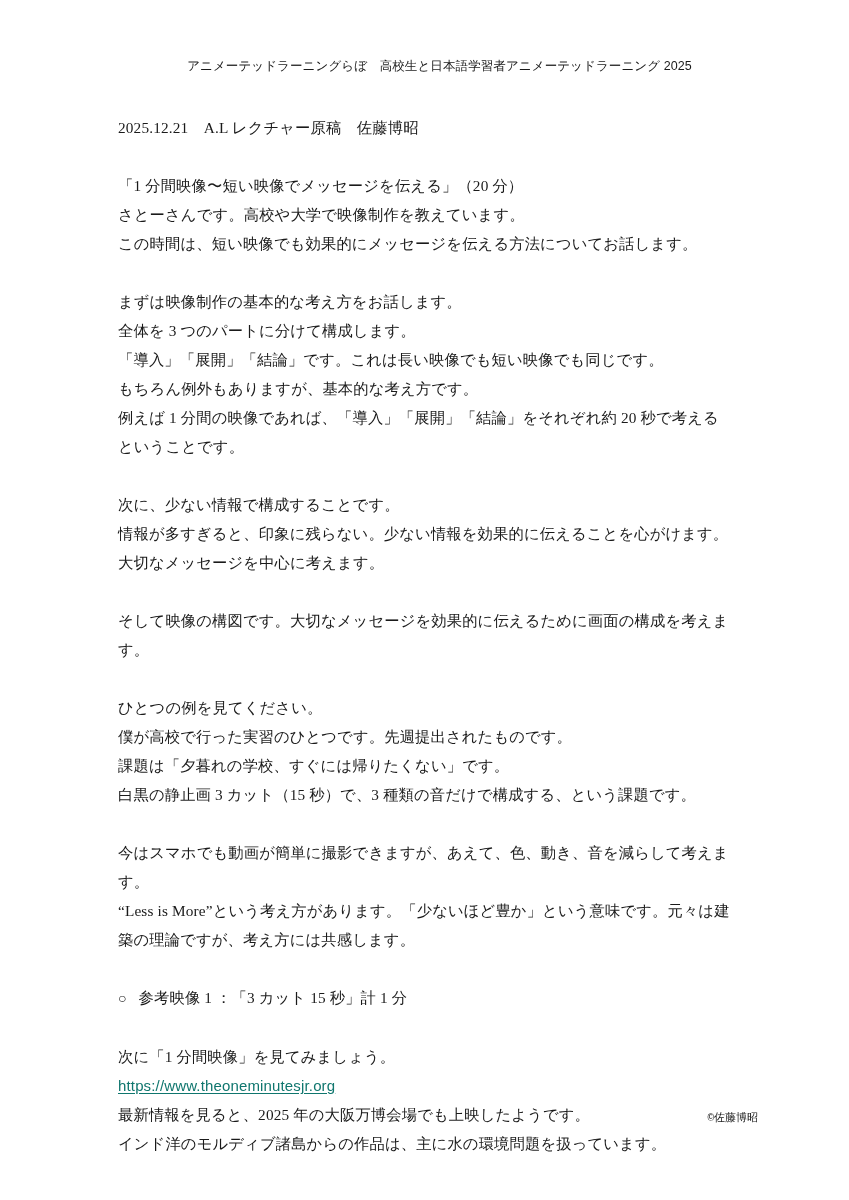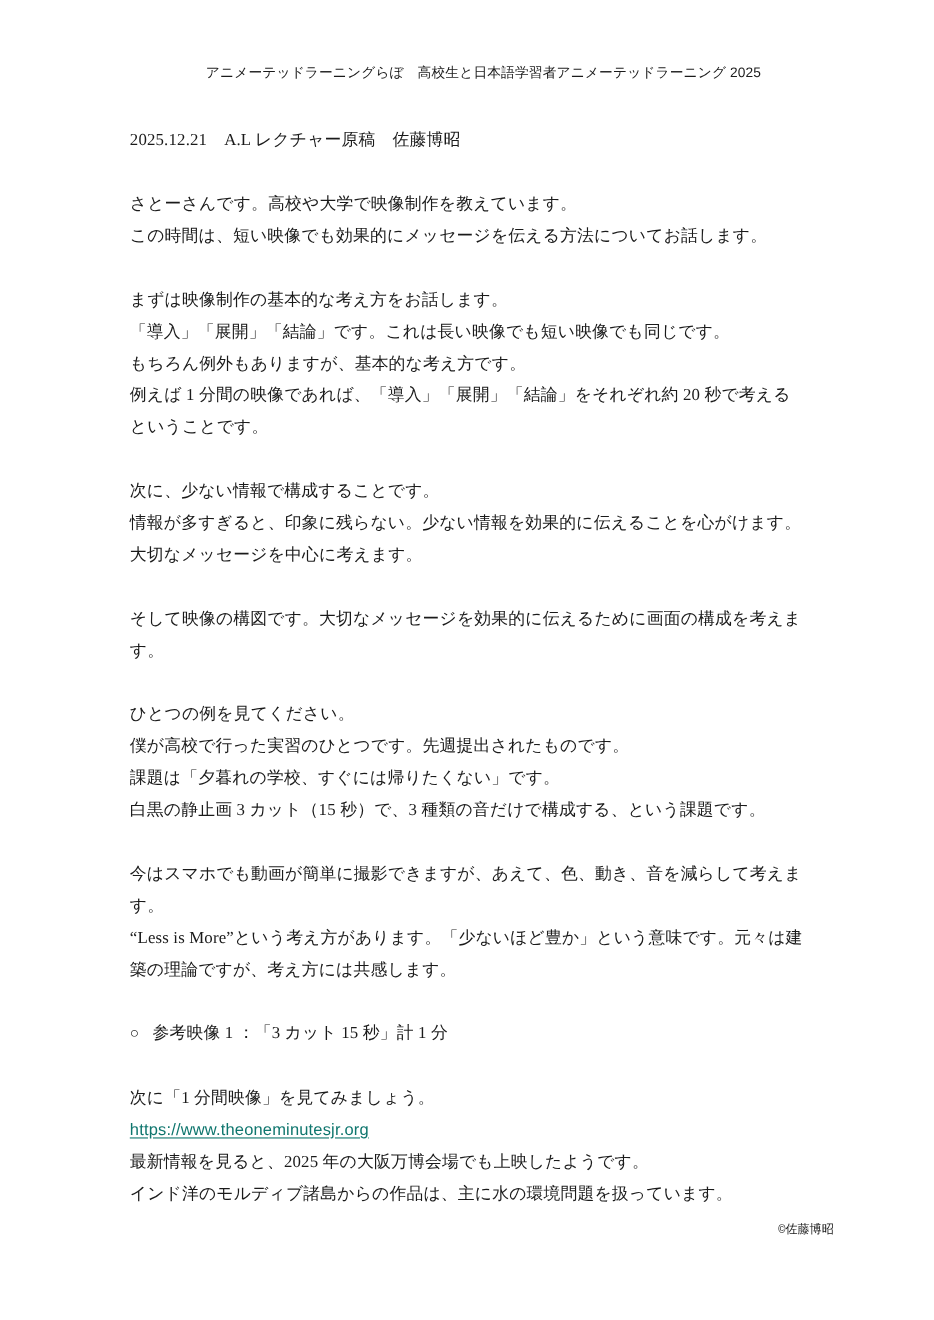--- a/index.html
+++ b/index.html
@@ -85,26 +85,28 @@
 <div class="page">
 
   <div class="doc-header">アニメーテッドラーニングらぼ　高校生と日本語学習者アニメーテッドラーニング 2025</div>
 
   <div class="body-area">
 
     <div class="line para">2025.12.21　A.L レクチャー原稿　佐藤博昭</div>
 
     <div class="spacer"></div>
 
+    <div class="line para">「1 分間映像〜短い映像でメッセージを伝える」（20 分）</div>
     <div class="line para">さとーさんです。高校や大学で映像制作を教えています。</div>
     <div class="line para">この時間は、短い映像でも効果的にメッセージを伝える方法についてお話します。</div>
 
     <div class="spacer"></div>
 
     <div class="line para">まずは映像制作の基本的な考え方をお話します。</div>
+    <div class="line para">全体を 3 つのパートに分けて構成します。</div>
     <div class="line para">「導入」「展開」「結論」です。これは長い映像でも短い映像でも同じです。</div>
     <div class="line para">もちろん例外もありますが、基本的な考え方です。</div>
     <div class="line para">例えば 1 分間の映像であれば、「導入」「展開」「結論」をそれぞれ約 20 秒で考えるということです。</div>
 
     <div class="spacer"></div>
 
     <div class="line para">次に、少ない情報で構成することです。</div>
     <div class="line para">情報が多すぎると、印象に残らない。少ない情報を効果的に伝えることを心がけます。</div>
     <div class="line para">大切なメッセージを中心に考えます。</div>
 

